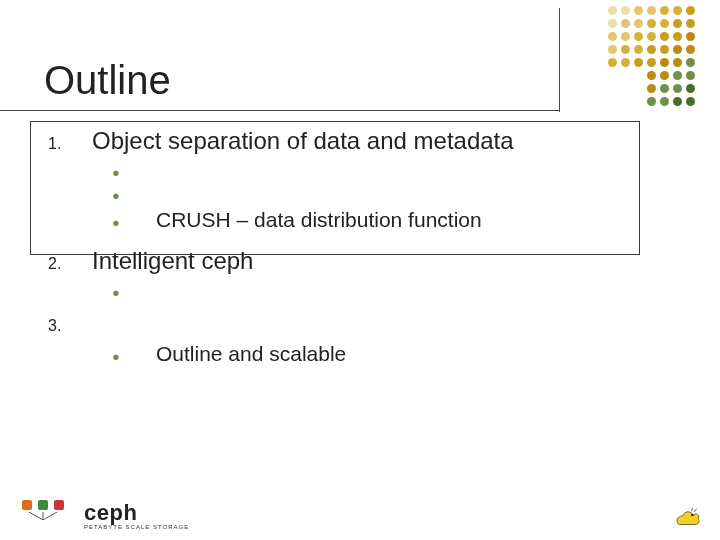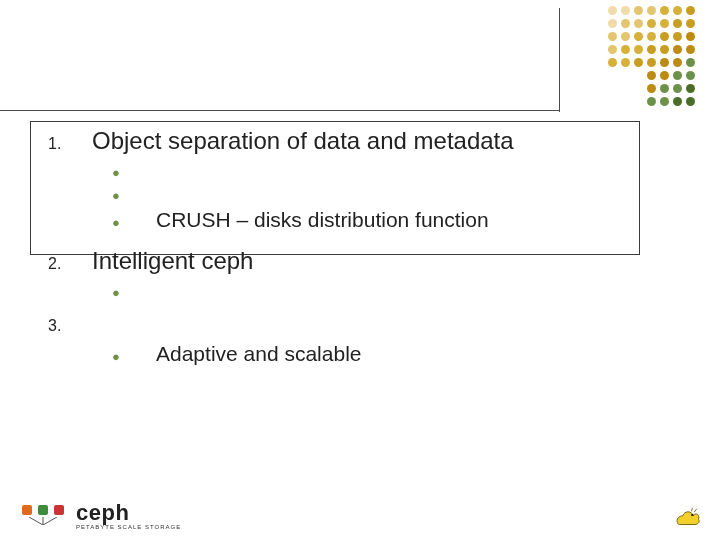--- a/index.html
+++ b/index.html
@@ -49,21 +49,21 @@
 
   .highlight-box {
     position: absolute;
     border: 1px solid #3a3a3a;
     background: transparent;
   }
 
   .footer-left {
     position: absolute;
     left: 22px; bottom: 10px;
-    display: flex; align-items: center; gap: 12px;
+    display: flex; align-items: flex-start; gap: 20px;
   }
   .ceph-mark {
     display: flex; flex-direction: column; align-items: center; gap: 2px;
   }
   .ceph-row { display: flex; gap: 6px; align-items: flex-end; }
   .ceph-node {
     width: 10px; height: 10px; border-radius: 2px;
   }
   .ceph-word {
     font-size: 22px; font-weight: 700; letter-spacing: 0.5px;
@@ -136,59 +136,60 @@
       <span style="background: rgb(74, 109, 42);"></span>
       <span style="background: rgb(201, 157, 32); opacity: 0;"></span>
       <span style="background: rgb(189, 138, 18); opacity: 0;"></span>
       <span style="background: rgb(189, 138, 18); opacity: 0;"></span>
       <span style="background: rgb(110, 145, 74);"></span>
       <span style="background: rgb(110, 145, 74);"></span>
       <span style="background: rgb(74, 109, 42);"></span>
       <span style="background: rgb(74, 109, 42);"></span>
     </div>
 
+  <div class="title">Outline</div>
   <div class="title-rule"></div>
   <div class="title-rule-vert"></div>
 
   <div class="highlight-box" style="left:30px; top:121px; width:610px; height:134px;"></div>
 
   <div class="body">
     <div class="lvl1">
       <span class="num">1.</span>
       <span>Object separation of data and metadata</span>
     </div>
     <div class="lvl2">
       <span class="bullet">●</span>
     </div>
     <div class="lvl2">
       <span class="bullet">●</span>
     </div>
     <div class="lvl2">
       <span class="bullet">●</span>
-      <span>CRUSH – disks distribution function</span>
+      <span>CRUSH – data distribution function</span>
     </div>
 
     <div class="spacer-sm"></div>
 
     <div class="lvl1">
       <span class="num">2.</span>
       <span>Intelligent ceph</span>
     </div>
     <div class="lvl2">
       <span class="bullet">●</span>
     </div>
 
     <div class="spacer-sm"></div>
 
     <div class="lvl1">
       <span class="num">3.</span>
     </div>
     <div class="lvl2">
       <span class="bullet">●</span>
-      <span>Adaptive and scalable</span>
+      <span>Outline and scalable</span>
     </div>
   </div>
 
   <div class="footer-left">
     <div class="ceph-mark">
       <div class="ceph-row">
         <span class="ceph-node" style="background:#e06a1e"></span>
         <span class="ceph-node" style="background:#3c8c3c"></span>
         <span class="ceph-node" style="background:#c33"></span>
       </div>

